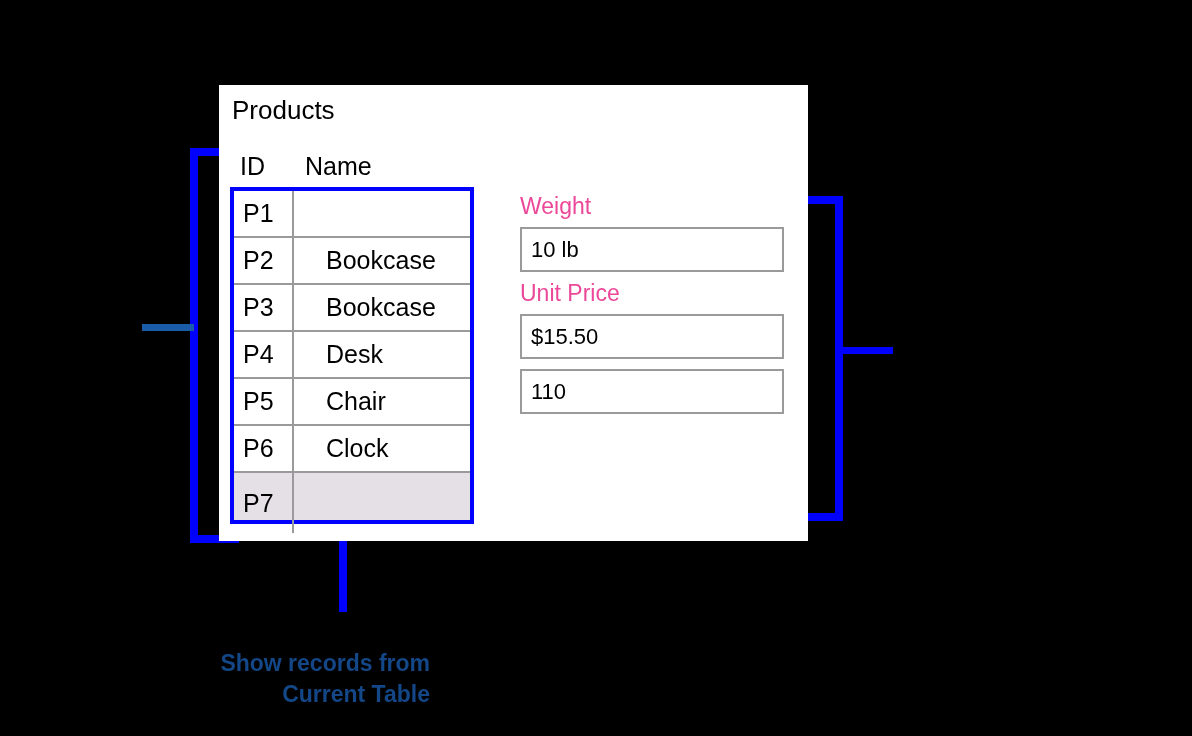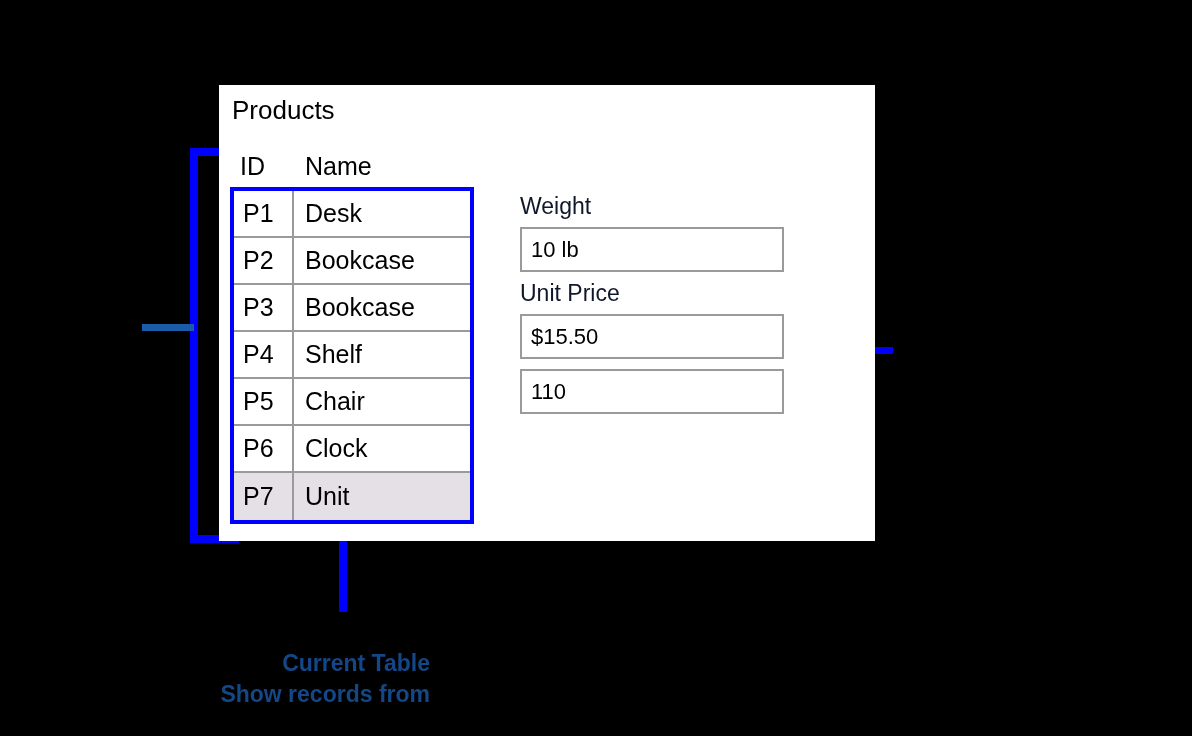--- a/index.html
+++ b/index.html
@@ -14,21 +14,21 @@
     overflow: hidden;
     font-family: "Liberation Sans", sans-serif;
     -webkit-font-smoothing: antialiased;
   }
 
   
   #form-panel {
     position: absolute;
     left: 219px;
     top: 85px;
-    width: 656px;
+    width: 589px;
     height: 456px;
     background: #ffffff;
   }
 
   #panel-title {
     position: absolute;
     left: 13px;
     top: 12px;
     font-size: 26px;
     color: #000000;
@@ -59,23 +59,24 @@
     border: 4px solid #0000ff;
     box-sizing: border-box;
     background: #ffffff;
   }
   .rec-row {
     display: flex;
     height: 47px;
     border-bottom: 2px solid #9a9a9a;
     box-sizing: border-box;
     background: #ffffff;
+    gap: 21px;
   }
   .rec-row:last-child { border-bottom: none; }
-  .rec-row.selected { background: #e5e0e5; }
+  .rec-row.selected { background: #e5e0e5; flex-direction: column; }
 
   .cell-id {
     width: 60px;
     flex: 0 0 60px;
     box-sizing: border-box;
     border-right: 2px solid #9a9a9a;
     display: flex;
     align-items: center;
     padding-left: 9px;
     font-size: 25px;
@@ -94,21 +95,21 @@
   
   #fields-area {
     position: absolute;
     left: 301px;
     top: 110px;
     width: 264px;
   }
   .field-group { margin-bottom: 10px; }
   .field-label {
     font-size: 23px;
-    color: #0f172a;
+    color: #ec4899;
     line-height: 1;
     margin-bottom: 9px;
     white-space: nowrap;
   }
   .field-box {
     height: 45px;
     border: 2px solid #9a9a9a;
     box-sizing: border-box;
     background: #ffffff;
     display: flex;
@@ -176,33 +177,32 @@
 
   <div id="panel-title">Products</div>
 
   <div id="table-headers">
     <span class="col-id">ID</span><span class="col-name">Name</span>
   </div>
 
   <div id="records-table">
       <div class="rec-row">
         <div class="cell-id">P1</div>
-        <div class="cell-name">Desk</div>
       </div>
       <div class="rec-row">
         <div class="cell-id">P2</div>
         <div class="cell-name">Bookcase</div>
       </div>
       <div class="rec-row">
         <div class="cell-id">P3</div>
         <div class="cell-name">Bookcase</div>
       </div>
       <div class="rec-row">
         <div class="cell-id">P4</div>
-        <div class="cell-name">Shelf</div>
+        <div class="cell-name">Desk</div>
       </div>
       <div class="rec-row">
         <div class="cell-id">P5</div>
         <div class="cell-name">Chair</div>
       </div>
       <div class="rec-row">
         <div class="cell-id">P6</div>
         <div class="cell-name">Clock</div>
       </div>
       <div class="rec-row selected">
@@ -221,15 +221,15 @@
         <div class="field-box">$15.50</div>
       </div>
       <div class="field-group">
         <div class="field-box">110</div>
       </div>
     </div>
 
 </div>
 
 <div id="caption">
+  <div>Show records from</div>
   <div>Current Table</div>
-  <div>Show records from</div>
 </div>
 
 </body></html>

